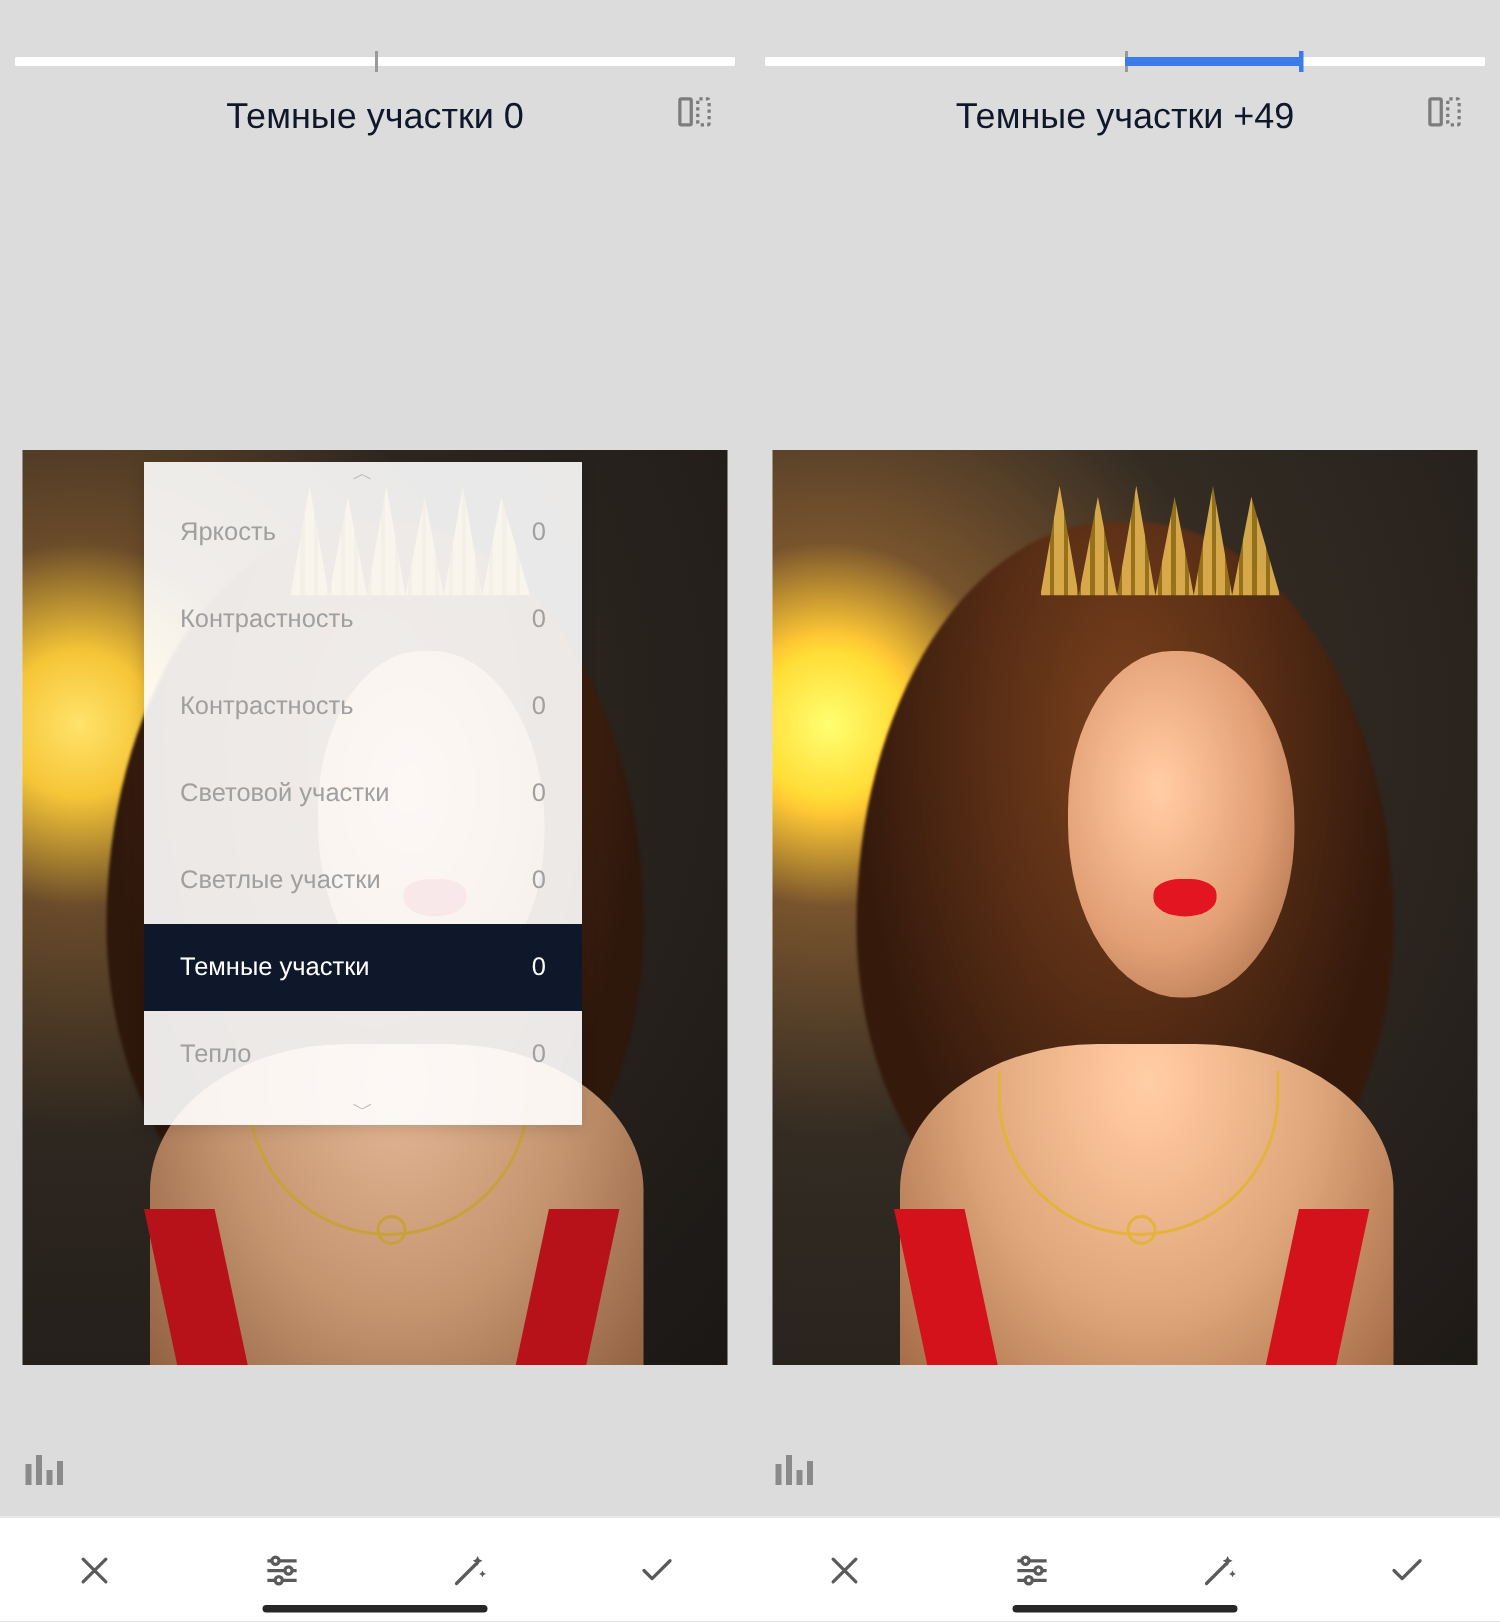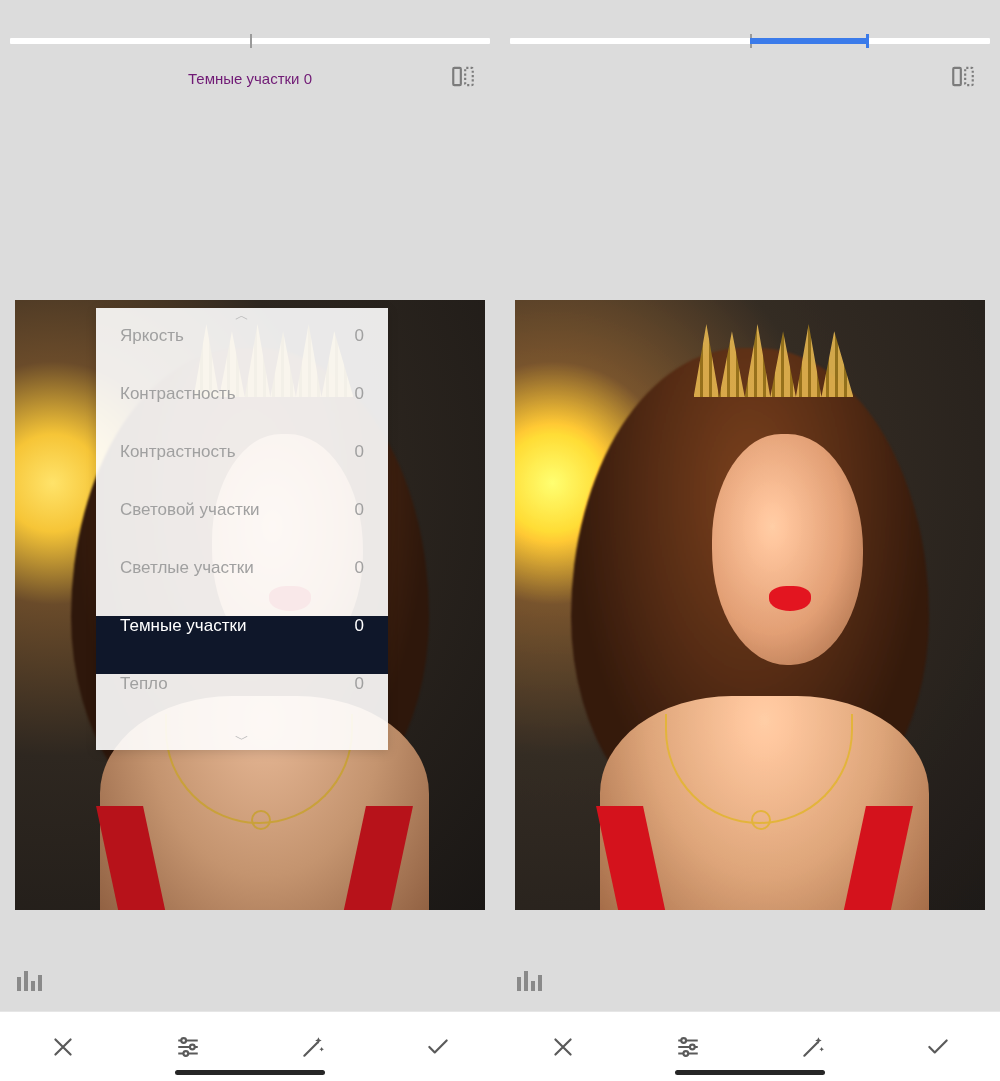--- a/index.html
+++ b/index.html
@@ -55,22 +55,22 @@
     height: 14px;
     background: #3b7bea;
   }
 
   .slider-label-row {
     height: 60px;
     display: flex;
     align-items: center;
     justify-content: center;
     position: relative;
-    color: #701a75;
-    font-size: 15px;
+    color: #0f172a;
+    font-size: 24px;
     font-weight: 400;
     text-align: center;
   }
   .compare-btn {
     position: absolute;
     right: 24px;
     top: 50%;
     transform: translateY(-50%);
     color: #7c7c7c;
     cursor: pointer;
@@ -184,20 +184,21 @@
   .adjust-panel .chev {
     text-align: center;
     color: #bdbdbd;
     height: 18px;
     line-height: 14px;
     font-size: 14px;
   }
   .adjust-item {
     display: flex;
     justify-content: space-between;
+    align-items: center;
     padding: 0 24px;
     height: 58px;
     font-size: 17px;
     color: #a0a0a0;
     cursor: pointer;
   }
   .adjust-item.selected {
     background: #0f172a;
     color: #ffffff;
   }
@@ -357,20 +358,21 @@
 
   <div class="slider-row">
     <div class="slider">
       <div class="slider-tick-center"></div>
       <div class="slider-fill" id="right-fill" style="left: 50%; width: 24.5%;"></div>
       <div class="slider-thumb" id="right-thumb" style="left: calc(74.5% - 1.5px);"></div>
     </div>
   </div>
 
   <div class="slider-label-row">
+    <span>Темные участки +49</span>
     <div class="compare-btn">
       <svg viewBox="0 0 24 24">
         <rect x="3" y="4" width="7" height="16" rx="1" fill="none" stroke="currentColor" stroke-width="2"></rect>
         <rect x="14" y="4" width="7" height="16" rx="1" fill="none" stroke="currentColor" stroke-width="2" stroke-dasharray="2 2"></rect>
       </svg>
     </div>
   </div>
 
   <div class="photo-area">
     <div class="photo bright">

